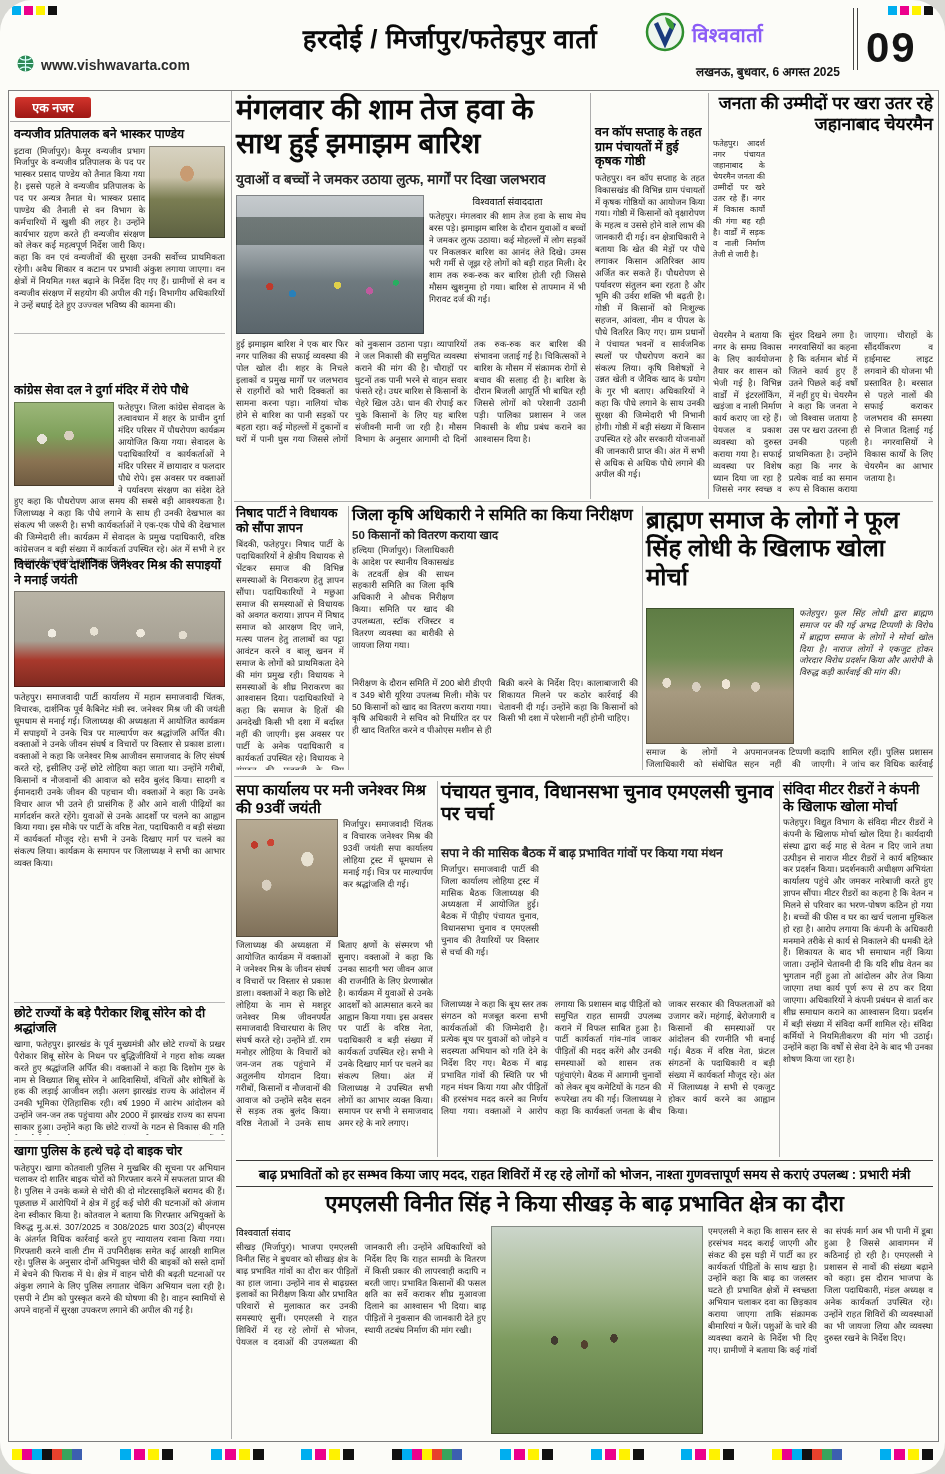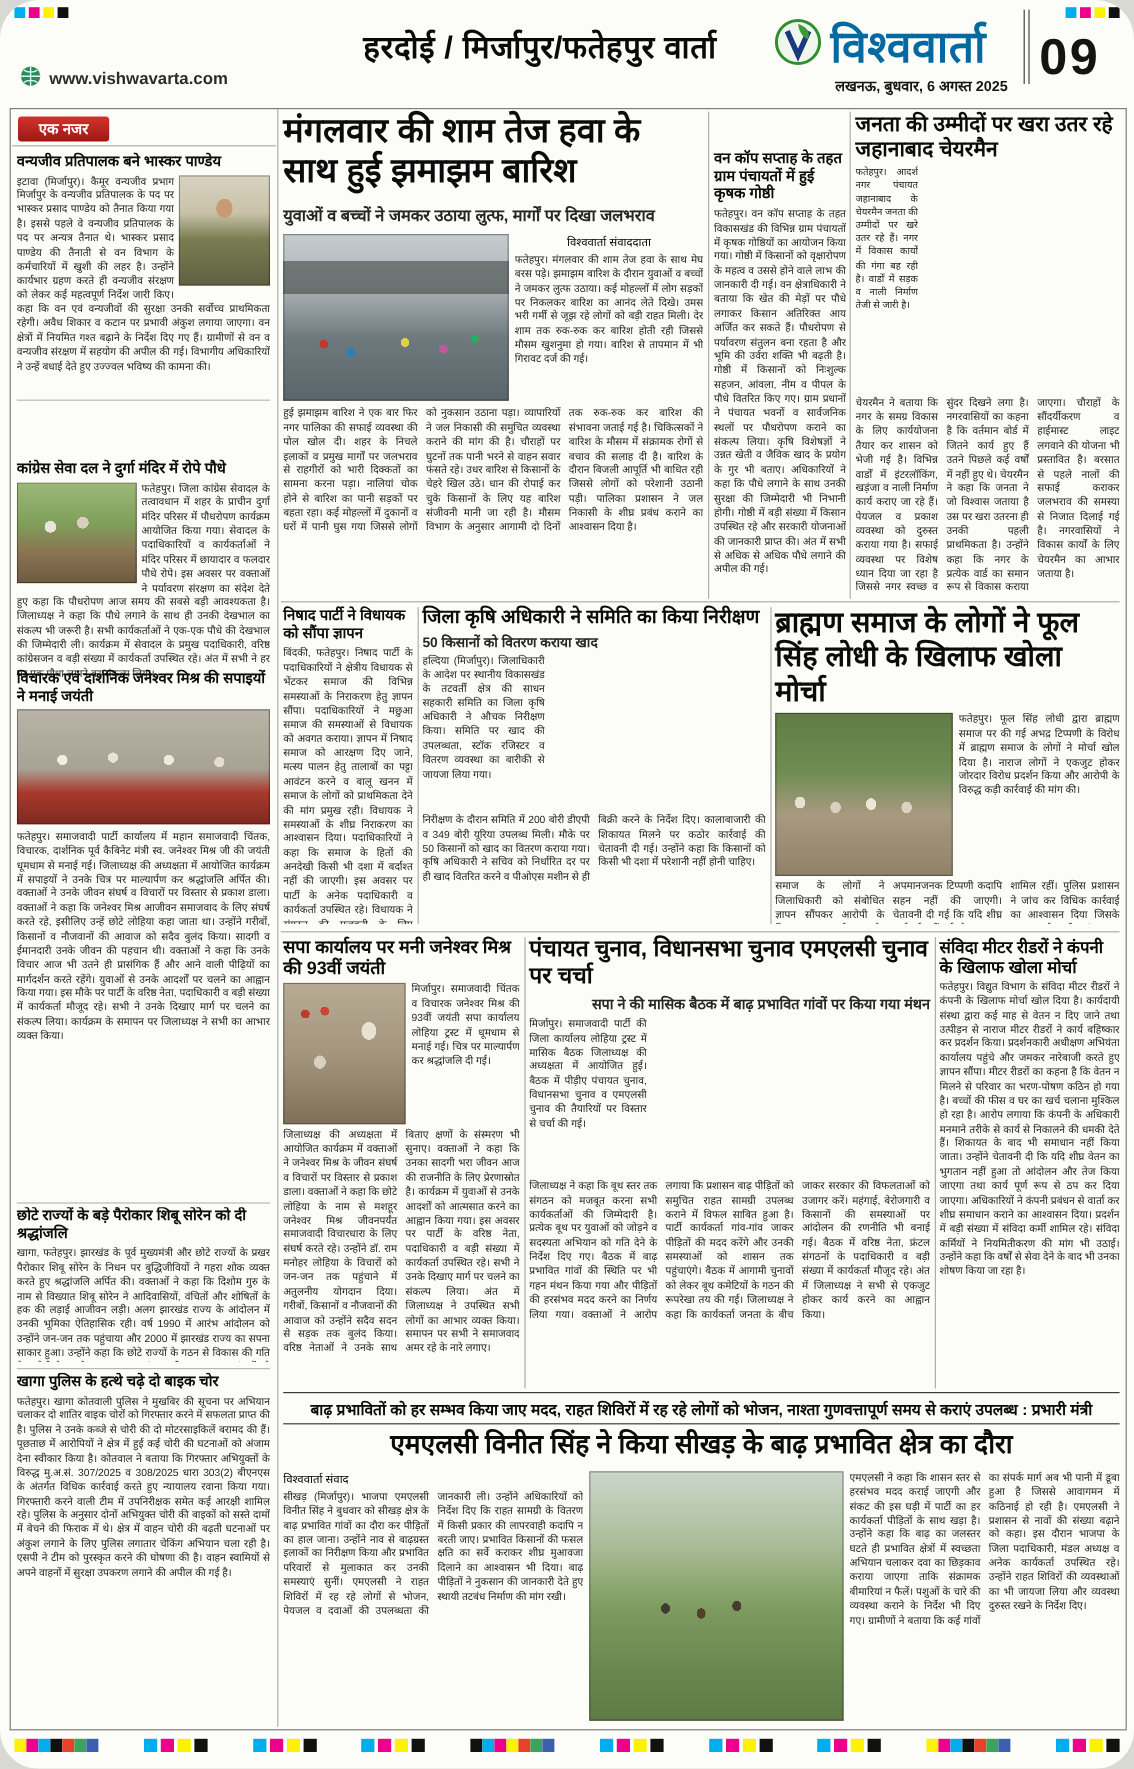--- a/index.html
+++ b/index.html
@@ -2,21 +2,21 @@
 <html lang="hi"><head>
 <meta charset="utf-8">
 <style>
   html,body{margin:0;padding:0;background:#d9d9d4;}
   .page{position:relative;width:945px;height:1474px;margin:0 auto;background:#fcfcf8;
         font-family:"Liberation Sans","DejaVu Sans",sans-serif;color:#111;overflow:hidden;border-radius:32px;}
   .abs{position:absolute;}
   
   .section-title{font-weight:bold;font-size:26px;text-align:center;letter-spacing:.5px;color:#0a0a0a;}
   .masthead{display:flex;align-items:center;gap:7px;}
-  .masthead-text{font-size:37px;font-weight:bold;color:#0369a1;letter-spacing:.5px;}
+  .masthead-text{font-size:20px;font-weight:bold;color:#8b5cf6;letter-spacing:.5px;}
   .pagenum{font-size:42px;font-weight:bold;color:#141414;letter-spacing:2px;}
   .website{display:flex;align-items:center;gap:6px;font-size:14px;font-weight:bold;color:#2c2c2c;}
   .dateline{font-size:12px;font-weight:bold;color:#151515;text-align:center;}
   .frame{border:1px solid #7e7e7e;}
   .vr{position:absolute;width:1px;background:#adadad;}
   .hr{position:absolute;height:1px;background:#adadad;}
   
   .marks{display:flex;gap:3px;}
   .marks span{width:9px;height:9px;display:block;}
   .cy{background:#00aeef}.mg{background:#ec008c}.yl{background:#fff200}.bk{background:#111}
@@ -197,21 +197,21 @@
   <div class="vr" style="left:590px;top:93px;height:406px;"></div>
 
   <div class="abs flexcol" style="left:595px;top:93px;width:110px;height:406px;margin-top:32px;">
     <div class="hl" style="font-size:12.4px;margin-bottom:4px;">वन कॉप सप्ताह के तहत ग्राम पंचायतों में हुई कृषक गोष्ठी</div>
     <div class="body grow">फतेहपुर। वन कॉप सप्ताह के तहत विकासखंड की विभिन्न ग्राम पंचायतों में कृषक गोष्ठियों का आयोजन किया गया। गोष्ठी में किसानों को वृक्षारोपण के महत्व व उससे होने वाले लाभ की जानकारी दी गई। वन क्षेत्राधिकारी ने बताया कि खेत की मेड़ों पर पौधे लगाकर किसान अतिरिक्त आय अर्जित कर सकते हैं। पौधरोपण से पर्यावरण संतुलन बना रहता है और भूमि की उर्वरा शक्ति भी बढ़ती है। गोष्ठी में किसानों को निःशुल्क सहजन, आंवला, नीम व पीपल के पौधे वितरित किए गए। ग्राम प्रधानों ने पंचायत भवनों व सार्वजनिक स्थलों पर पौधरोपण कराने का संकल्प लिया। कृषि विशेषज्ञों ने उन्नत खेती व जैविक खाद के प्रयोग के गुर भी बताए। अधिकारियों ने कहा कि पौधे लगाने के साथ उनकी सुरक्षा की जिम्मेदारी भी निभानी होगी। गोष्ठी में बड़ी संख्या में किसान उपस्थित रहे और सरकारी योजनाओं की जानकारी प्राप्त की। अंत में सभी से अधिक से अधिक पौधे लगाने की अपील की गई।</div>
   </div>
 
   <div class="vr" style="left:708px;top:93px;height:406px;"></div>
 
   <div class="abs flexcol" style="left:713px;top:93px;width:220px;height:406px;">
-    <div class="hl" style="font-size:17.5px;margin-bottom:4px;">जनता की उम्मीदों पर खरा उतर रहे जहानाबाद चेयरमैन</div>
+    <div class="hl" style="font-size:17.5px;margin-bottom:4px;text-align:right;">जनता की उम्मीदों पर खरा उतर रहे जहानाबाद चेयरमैन</div>
     <div class="row" style="height:188px;">
       <div class="body" style="width:52px;height:188px;font-size:8px;">फतेहपुर। आदर्श नगर पंचायत जहानाबाद के चेयरमैन जनता की उम्मीदों पर खरे उतर रहे हैं। नगर में विकास कार्यों की गंगा बह रही है। वार्डों में सड़क व नाली निर्माण तेजी से जारी है।</div>
       <div class="ph ph-constr grow" style="height:188px;"></div>
     </div>
     <div class="body cols3 grow" style="margin-top:4px;">चेयरमैन ने बताया कि नगर के समग्र विकास के लिए कार्ययोजना तैयार कर शासन को भेजी गई है। विभिन्न वार्डों में इंटरलॉकिंग, खड़ंजा व नाली निर्माण कार्य कराए जा रहे हैं। पेयजल व प्रकाश व्यवस्था को दुरुस्त कराया गया है। सफाई व्यवस्था पर विशेष ध्यान दिया जा रहा है जिससे नगर स्वच्छ व सुंदर दिखने लगा है। नगरवासियों का कहना है कि वर्तमान बोर्ड में जितने कार्य हुए हैं उतने पिछले कई वर्षों में नहीं हुए थे। चेयरमैन ने कहा कि जनता ने जो विश्वास जताया है उस पर खरा उतरना ही उनकी पहली प्राथमिकता है। उन्होंने कहा कि नगर के प्रत्येक वार्ड का समान रूप से विकास कराया जाएगा। चौराहों के सौंदर्यीकरण व हाईमास्ट लाइट लगवाने की योजना भी प्रस्तावित है। बरसात से पहले नालों की सफाई कराकर जलभराव की समस्या से निजात दिलाई गई है। नगरवासियों ने विकास कार्यों के लिए चेयरमैन का आभार जताया है।</div>
   </div>
 
   <div class="hr" style="left:234px;top:501px;width:699px;"></div>
 
   <div class="abs flexcol" style="left:236px;top:506px;width:108px;height:264px;">
@@ -228,21 +228,21 @@
       <div class="body" style="width:102px;height:130px;">हल्दिया (मिर्जापुर)। जिलाधिकारी के आदेश पर स्थानीय विकासखंड के तटवर्ती क्षेत्र की साधन सहकारी समिति का जिला कृषि अधिकारी ने औचक निरीक्षण किया। समिति पर खाद की उपलब्धता, स्टॉक रजिस्टर व वितरण व्यवस्था का बारीकी से जायजा लिया गया।</div>
       <div class="ph ph-inspect grow" style="height:130px;"></div>
     </div>
     <div class="body cols2 grow" style="margin-top:3px;">निरीक्षण के दौरान समिति में 200 बोरी डीएपी व 349 बोरी यूरिया उपलब्ध मिली। मौके पर 50 किसानों को खाद का वितरण कराया गया। कृषि अधिकारी ने सचिव को निर्धारित दर पर ही खाद वितरित करने व पीओएस मशीन से ही बिक्री करने के निर्देश दिए। कालाबाजारी की शिकायत मिलने पर कठोर कार्रवाई की चेतावनी दी गई। उन्होंने कहा कि किसानों को किसी भी दशा में परेशानी नहीं होनी चाहिए।</div>
   </div>
 
   <div class="vr" style="left:642px;top:506px;height:264px;"></div>
 
   <div class="abs flexcol" style="left:646px;top:506px;width:287px;height:264px;">
     <div class="hl" style="font-size:24px;">ब्राह्मण समाज के लोगों ने फूल सिंह लोधी के खिलाफ खोला मोर्चा</div>
-    <div class="row" style="height:136px;margin-top:3px;">
+    <div class="row" style="height:136px;margin-top:17px;font-style:italic;">
       <div class="ph ph-crowd" style="width:148px;height:136px;"></div>
       <div class="body grow" style="height:136px;">फतेहपुर। फूल सिंह लोधी द्वारा ब्राह्मण समाज पर की गई अभद्र टिप्पणी के विरोध में ब्राह्मण समाज के लोगों ने मोर्चा खोल दिया है। नाराज लोगों ने एकजुट होकर जोरदार विरोध प्रदर्शन किया और आरोपी के विरुद्ध कड़ी कार्रवाई की मांग की।</div>
     </div>
     <div class="body cols3 grow" style="margin-top:3px;">समाज के लोगों ने जिलाधिकारी को संबोधित ज्ञापन सौंपकर आरोपी के विरुद्ध मुकदमा दर्ज कर कठोर कार्रवाई की मांग की। वक्ताओं ने कहा कि किसी भी समाज के विरुद्ध अपमानजनक टिप्पणी कदापि सहन नहीं की जाएगी। चेतावनी दी गई कि यदि शीघ्र कार्रवाई नहीं हुई तो चरणबद्ध आंदोलन किया जाएगा। प्रदर्शन में समाज के वरिष्ठजन, युवा व महिलाएं बड़ी संख्या में शामिल रहीं। पुलिस प्रशासन ने जांच कर विधिक कार्रवाई का आश्वासन दिया जिसके बाद प्रदर्शनकारी शांत हुए। समाज के लोगों ने एकजुटता बनाए रखने का आह्वान किया।</div>
   </div>
 
   <div class="hr" style="left:234px;top:776px;width:699px;"></div>
 
   <div class="abs flexcol" style="left:236px;top:781px;width:197px;height:376px;">
     <div class="hl" style="font-size:15px;">सपा कार्यालय पर मनी जनेश्वर मिश्र की 93वीं जयंती</div>
@@ -250,21 +250,21 @@
       <div class="ph ph-jayanti" style="width:102px;height:118px;"></div>
       <div class="body grow" style="height:118px;">मिर्जापुर। समाजवादी चिंतक व विचारक जनेश्वर मिश्र की 93वीं जयंती सपा कार्यालय लोहिया ट्रस्ट में धूमधाम से मनाई गई। चित्र पर माल्यार्पण कर श्रद्धांजलि दी गई।</div>
     </div>
     <div class="body cols2 grow" style="margin-top:3px;">जिलाध्यक्ष की अध्यक्षता में आयोजित कार्यक्रम में वक्ताओं ने जनेश्वर मिश्र के जीवन संघर्ष व विचारों पर विस्तार से प्रकाश डाला। वक्ताओं ने कहा कि छोटे लोहिया के नाम से मशहूर जनेश्वर मिश्र जीवनपर्यंत समाजवादी विचारधारा के लिए संघर्ष करते रहे। उन्होंने डॉ. राम मनोहर लोहिया के विचारों को जन-जन तक पहुंचाने में अतुलनीय योगदान दिया। गरीबों, किसानों व नौजवानों की आवाज को उन्होंने सदैव सदन से सड़क तक बुलंद किया। वरिष्ठ नेताओं ने उनके साथ बिताए क्षणों के संस्मरण भी सुनाए। वक्ताओं ने कहा कि उनका सादगी भरा जीवन आज की राजनीति के लिए प्रेरणास्रोत है। कार्यक्रम में युवाओं से उनके आदर्शों को आत्मसात करने का आह्वान किया गया। इस अवसर पर पार्टी के वरिष्ठ नेता, पदाधिकारी व बड़ी संख्या में कार्यकर्ता उपस्थित रहे। सभी ने उनके दिखाए मार्ग पर चलने का संकल्प लिया। अंत में जिलाध्यक्ष ने उपस्थित सभी लोगों का आभार व्यक्त किया। समापन पर सभी ने समाजवाद अमर रहे के नारे लगाए।</div>
   </div>
 
   <div class="vr" style="left:437px;top:781px;height:376px;"></div>
 
   <div class="abs flexcol" style="left:441px;top:781px;width:334px;height:376px;">
     <div class="hl" style="font-size:19px;">पंचायत चुनाव, विधानसभा चुनाव एमएलसी चुनाव पर चर्चा</div>
-    <div class="subhead" style="font-size:12px;margin-top:2px;text-align:right;">सपा ने की मासिक बैठक में बाढ़ प्रभावित गांवों पर किया गया मंथन</div>
+    <div class="subhead" style="font-size:12px;margin-top:18px;">सपा ने की मासिक बैठक में बाढ़ प्रभावित गांवों पर किया गया मंथन</div>
     <div class="row" style="height:132px;margin-top:3px;">
       <div class="body" style="width:98px;height:132px;">मिर्जापुर। समाजवादी पार्टी की जिला कार्यालय लोहिया ट्रस्ट में मासिक बैठक जिलाध्यक्ष की अध्यक्षता में आयोजित हुई। बैठक में पीड़ीए पंचायत चुनाव, विधानसभा चुनाव व एमएलसी चुनाव की तैयारियों पर विस्तार से चर्चा की गई।</div>
       <div class="ph ph-meeting grow" style="height:132px;"></div>
     </div>
     <div class="body cols3 grow" style="margin-top:3px;">जिलाध्यक्ष ने कहा कि बूथ स्तर तक संगठन को मजबूत करना सभी कार्यकर्ताओं की जिम्मेदारी है। प्रत्येक बूथ पर युवाओं को जोड़ने व सदस्यता अभियान को गति देने के निर्देश दिए गए। बैठक में बाढ़ प्रभावित गांवों की स्थिति पर भी गहन मंथन किया गया और पीड़ितों की हरसंभव मदद करने का निर्णय लिया गया। वक्ताओं ने आरोप लगाया कि प्रशासन बाढ़ पीड़ितों को समुचित राहत सामग्री उपलब्ध कराने में विफल साबित हुआ है। पार्टी कार्यकर्ता गांव-गांव जाकर पीड़ितों की मदद करेंगे और उनकी समस्याओं को शासन तक पहुंचाएंगे। बैठक में आगामी चुनावों को लेकर बूथ कमेटियों के गठन की रूपरेखा तय की गई। जिलाध्यक्ष ने कहा कि कार्यकर्ता जनता के बीच जाकर सरकार की विफलताओं को उजागर करें। महंगाई, बेरोजगारी व किसानों की समस्याओं पर आंदोलन की रणनीति भी बनाई गई। बैठक में वरिष्ठ नेता, फ्रंटल संगठनों के पदाधिकारी व बड़ी संख्या में कार्यकर्ता मौजूद रहे। अंत में जिलाध्यक्ष ने सभी से एकजुट होकर कार्य करने का आह्वान किया।</div>
   </div>
 
   <div class="vr" style="left:779px;top:781px;height:376px;"></div>
 
   <div class="abs flexcol" style="left:783px;top:781px;width:150px;height:376px;justify-content:flex-end;">

